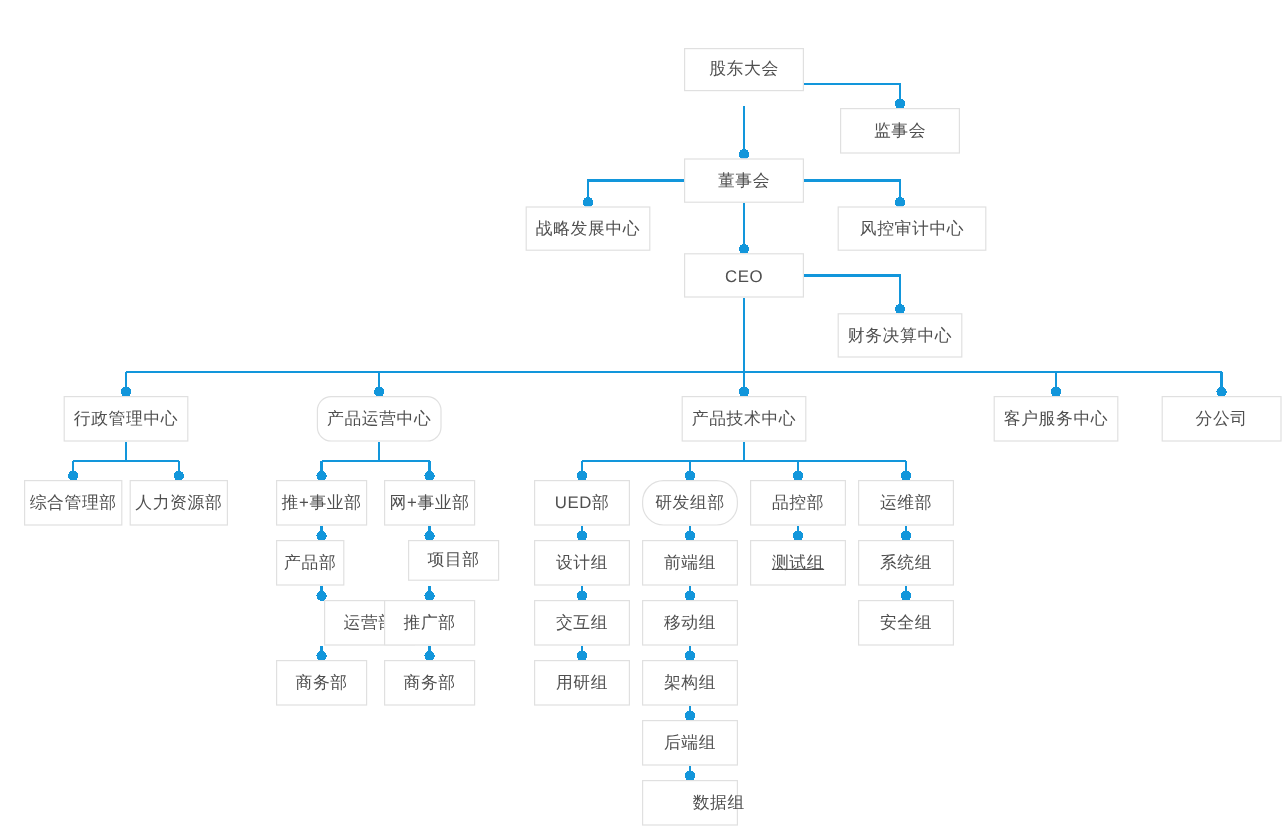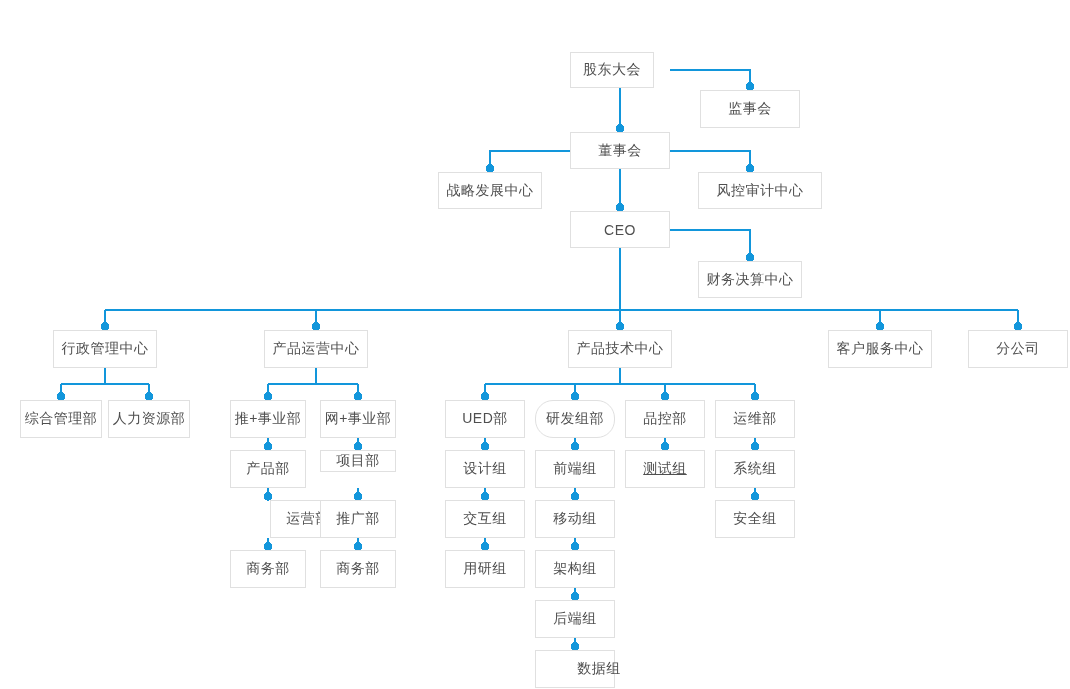--- a/index.html
+++ b/index.html
@@ -116,40 +116,40 @@
       <polyline points="575,638 575,650" fill="none" stroke="#1296db" stroke-width="2"></polyline>
       <circle cx="575" cy="646.5" r="4.3" fill="#1296db"></circle>
       <polyline points="665,438 665,450" fill="none" stroke="#1296db" stroke-width="2"></polyline>
       <circle cx="665" cy="446.5" r="4.3" fill="#1296db"></circle>
       <polyline points="755,438 755,450" fill="none" stroke="#1296db" stroke-width="2"></polyline>
       <circle cx="755" cy="446.5" r="4.3" fill="#1296db"></circle>
       <polyline points="755,488 755,500" fill="none" stroke="#1296db" stroke-width="2"></polyline>
       <circle cx="755" cy="496.5" r="4.3" fill="#1296db"></circle>
     </svg>
   <div>
-      <div class="node" style="left: 570px; top: 52px; width: 84px; height: 36px;">股东大会</div>
+      <div class="node" style="left: 570px; top: 40px; width: 100px; height: 36px;">股东大会</div>
       <div class="node" style="left: 700px; top: 90px; width: 100px; height: 38px;">监事会</div>
       <div class="node" style="left: 570px; top: 132px; width: 100px; height: 37px;">董事会</div>
       <div class="node" style="left: 438px; top: 172px; width: 104px; height: 37px;">战略发展中心</div>
       <div class="node" style="left: 698px; top: 172px; width: 124px; height: 37px;">风控审计中心</div>
       <div class="node" style="left: 570px; top: 211px; width: 100px; height: 37px;">CEO</div>
       <div class="node" style="left: 698px; top: 261px; width: 104px; height: 37px;">财务决算中心</div>
       <div class="node" style="left: 53px; top: 330px; width: 104px; height: 38px;">行政管理中心</div>
-      <div class="node" style="left: 264px; top: 330px; width: 104px; height: 38px;">产品运营中心</div>
+      <div class="node" style="left: 264px; top: 330px; width: 104px; height: 38px; border-radius: 12px;">产品运营中心</div>
       <div class="node" style="left: 568px; top: 330px; width: 104px; height: 38px;">产品技术中心</div>
       <div class="node" style="left: 828px; top: 330px; width: 104px; height: 38px;">客户服务中心</div>
       <div class="node" style="left: 968px; top: 330px; width: 100px; height: 38px;">分公司</div>
       <div class="node" style="left: 20px; top: 400px; width: 82px; height: 38px;">综合管理部</div>
       <div class="node" style="left: 108px; top: 400px; width: 82px; height: 38px;">人力资源部</div>
       <div class="node" style="left: 230px; top: 400px; width: 76px; height: 38px;">推+事业部</div>
-      <div class="node" style="left: 230px; top: 450px; width: 76px; height: 38px;">产品部</div>
+      <div class="node" style="left: 230px; top: 450px; width: 57px; height: 38px;">产品部</div>
       <div class="node" style="left: 230px; top: 500px; width: 76px; height: 38px; margin-left: 40px;">运营部</div>
       <div class="node" style="left: 230px; top: 550px; width: 76px; height: 38px;">商务部</div>
       <div class="node" style="left: 320px; top: 400px; width: 76px; height: 38px;">网+事业部</div>
-      <div class="node" style="left: 320px; top: 450px; width: 76px; height: 22px;">项目部</div>
+      <div class="node" style="left: 340px; top: 450px; width: 76px; height: 34px;">项目部</div>
       <div class="node" style="left: 320px; top: 500px; width: 76px; height: 38px;">推广部</div>
       <div class="node" style="left: 320px; top: 550px; width: 76px; height: 38px;">商务部</div>
       <div class="node" style="left: 445px; top: 400px; width: 80px; height: 38px;">UED部</div>
       <div class="node" style="left: 445px; top: 450px; width: 80px; height: 38px;">设计组</div>
       <div class="node" style="left: 445px; top: 500px; width: 80px; height: 38px;">交互组</div>
       <div class="node" style="left: 445px; top: 550px; width: 80px; height: 38px;">用研组</div>
       <div class="node" style="left: 535px; top: 400px; width: 80px; height: 38px; border-radius: 18px;">研发组部</div>
       <div class="node" style="left: 535px; top: 450px; width: 80px; height: 38px;">前端组</div>
       <div class="node" style="left: 535px; top: 500px; width: 80px; height: 38px;">移动组</div>
       <div class="node" style="left: 535px; top: 550px; width: 80px; height: 38px;">架构组</div>

